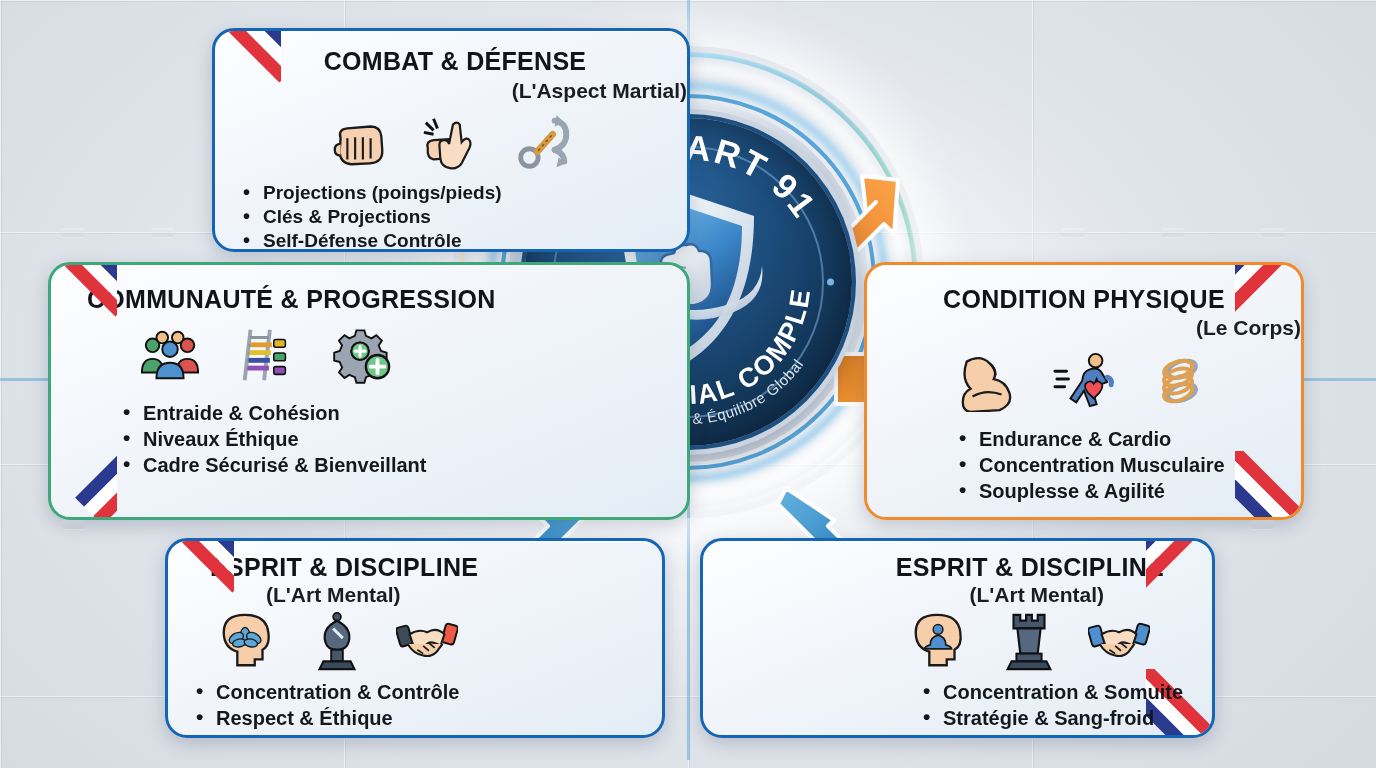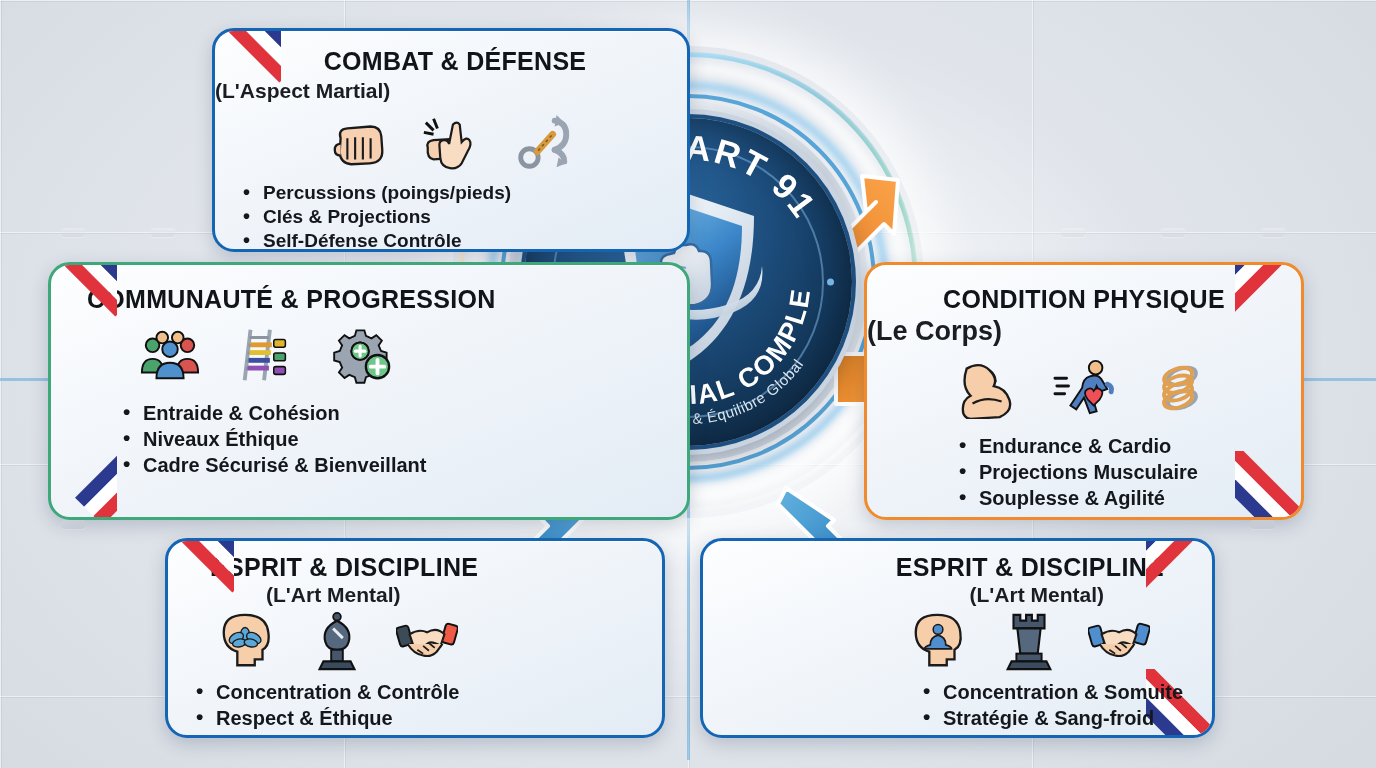--- a/index.html
+++ b/index.html
@@ -130,21 +130,21 @@
     background:linear-gradient(158deg,#fdfeff 0%,#f1f5fa 45%,#e3ecf5 100%);
     border-radius:22px;
     box-shadow:0 6px 18px rgba(40,60,90,.22), inset 0 1px 0 rgba(255,255,255,.9);
     overflow:hidden;
   }
   .card .title{
     text-align:center; font-weight:bold; color:#111418;
     letter-spacing:.3px; white-space:nowrap;
   }
   .card .sub{
-    text-align:left; font-weight:bold; color:#1a1d22;
+    text-align:right; font-weight:bold; color:#1a1d22;
     white-space:nowrap;
   }
   .card .icons{
     display:flex; justify-content:center; align-items:center; gap:30px;
   }
   .card .icons .ic{ width:62px; height:62px; }
   .card ul{ list-style:none; }
   .card li{
     position:relative; font-weight:bold; color:#14171c;
     white-space:nowrap; padding-left:20px;
@@ -174,21 +174,21 @@
     border:3px solid #3ea87a; }
   #cardComm .title{ font-size:25px; margin-top:20px; text-align:left; padding-left:36px; }
   #cardComm .sub{ font-size:21px; margin-top:2px; text-align:left; padding-left:84px; }
   #cardComm .icons{ margin-top:10px; justify-content:flex-start; padding-left:88px; gap:34px; }
   #cardComm ul{ margin:14px 0 0 72px; }
   #cardComm li{ font-size:20px; line-height:26px; }
 
   #cardCondition{ left:864px; top:262px; width:440px; height:258px;
     border:3px solid #ef8b2c; }
   #cardCondition .title{ font-size:25px; margin-top:20px; }
-  #cardCondition .sub{ font-size:27px; margin-top:2px; }
+  #cardCondition .sub{ font-size:21px; margin-top:2px; }
   #cardCondition .icons{ margin-top:10px; gap:34px; }
   #cardCondition ul{ margin:14px 0 0 92px; }
   #cardCondition li{ font-size:20px; line-height:26px; }
 
   #cardEspritL{ left:165px; top:538px; width:500px; height:200px;
     border:3px solid #1565b5; }
   #cardEspritL .title{ font-size:25px; margin-top:12px; text-align:left; padding-left:42px; }
   #cardEspritL .sub{ font-size:21px; margin-top:1px; text-align:left; padding-left:98px; }
   #cardEspritL .icons{ margin-top:4px; justify-content:flex-start; padding-left:48px; gap:28px; }
   #cardEspritL ul{ margin:6px 0 8px 28px; }
@@ -371,21 +371,21 @@
       <path d="M44 10 q12 2 12 14 q0 12 -12 16" stroke="#9aa5b1" stroke-width="6" fill="none" stroke-linecap="round"></path>
       <path d="M46 4 l8 8 l-10 4 Z" fill="#9aa5b1"></path>
       <path d="M44 40 q10 4 10 12" stroke="#9aa5b1" stroke-width="6" fill="none" stroke-linecap="round"></path>
       <path d="M48 48 l8 6 l-10 4 Z" fill="#9aa5b1"></path>
       <circle cx="18" cy="48" r="9" fill="none" stroke="#8b95a1" stroke-width="5"></circle>
       <path d="M26 42 L42 24" stroke="#d89a3f" stroke-width="7" stroke-linecap="round"></path>
       <path d="M27 41 L41 25" stroke="#7a5a22" stroke-width="1.6" stroke-dasharray="3 3"></path>
     </svg>
   </div>
   <ul>
-    <li>Percussions (poings/pieds)</li>
+    <li>Projections (poings/pieds)</li>
     <li>Clés &amp; Projections</li>
     <li>Self-Défense Contrôle</li>
   </ul>
 </div>
 
 <div class="card" id="cardComm">
   <div class="flag tl">
     <div class="band" style="background:#2b3a8f; transform:rotate(45deg) translate(-58px,-48px);"></div>
     <div class="band" style="background:#ffffff; transform:rotate(45deg) translate(-58px,-35px);"></div>
     <div class="band" style="background:#e1333b; transform:rotate(45deg) translate(-58px,-22px);"></div>
@@ -468,21 +468,21 @@
       <g stroke="#e0a052" stroke-width="4" fill="none">
         <ellipse cx="30" cy="20" rx="15" ry="8" transform="rotate(-18 30 20)"></ellipse>
         <ellipse cx="30" cy="28" rx="15" ry="8" transform="rotate(-18 30 28)"></ellipse>
         <ellipse cx="30" cy="36" rx="15" ry="8" transform="rotate(-18 30 36)"></ellipse>
         <ellipse cx="30" cy="44" rx="15" ry="8" transform="rotate(-18 30 44)"></ellipse>
       </g>
     </svg>
   </div>
   <ul>
     <li>Endurance &amp; Cardio</li>
-    <li>Projections Musculaire</li>
+    <li>Concentration Musculaire</li>
     <li>Souplesse &amp; Agilité</li>
   </ul>
 </div>
 
 <div class="card" id="cardEspritL">
   <div class="flag tl">
     <div class="band" style="background:#2b3a8f; transform:rotate(45deg) translate(-58px,-48px);"></div>
     <div class="band" style="background:#ffffff; transform:rotate(45deg) translate(-58px,-35px);"></div>
     <div class="band" style="background:#e1333b; transform:rotate(45deg) translate(-58px,-22px);"></div>
   </div>

